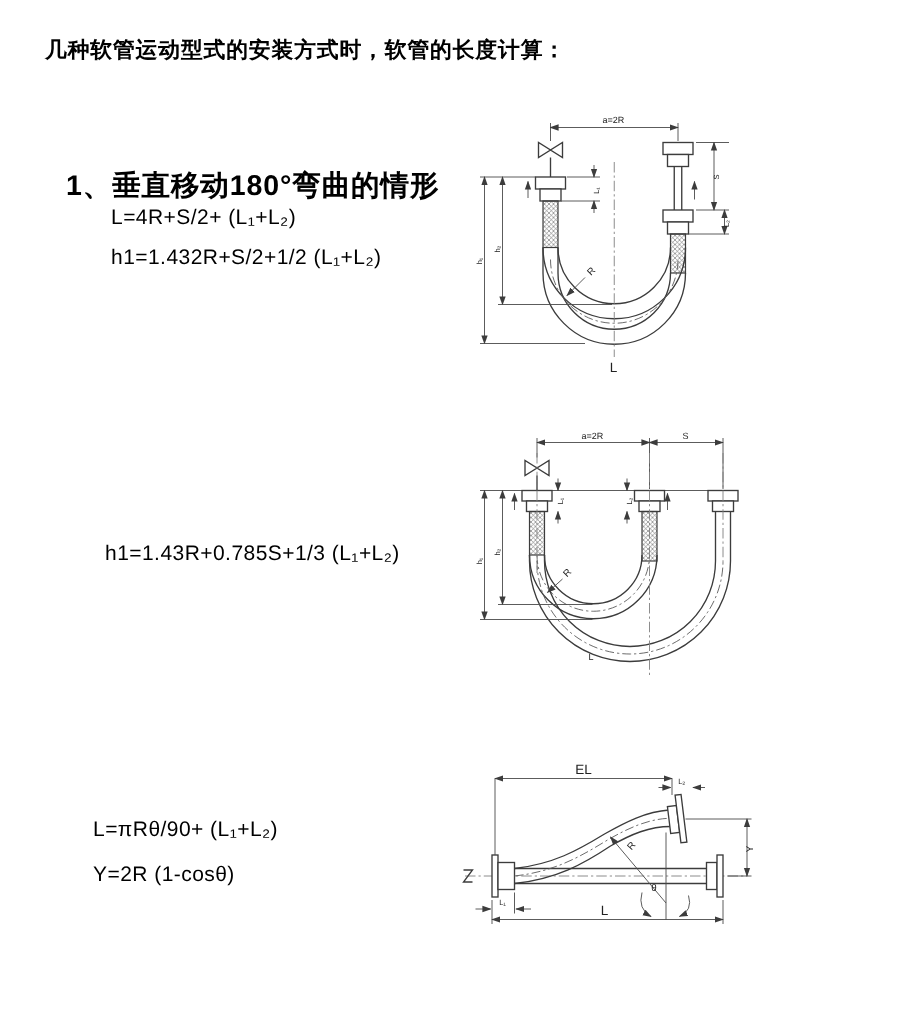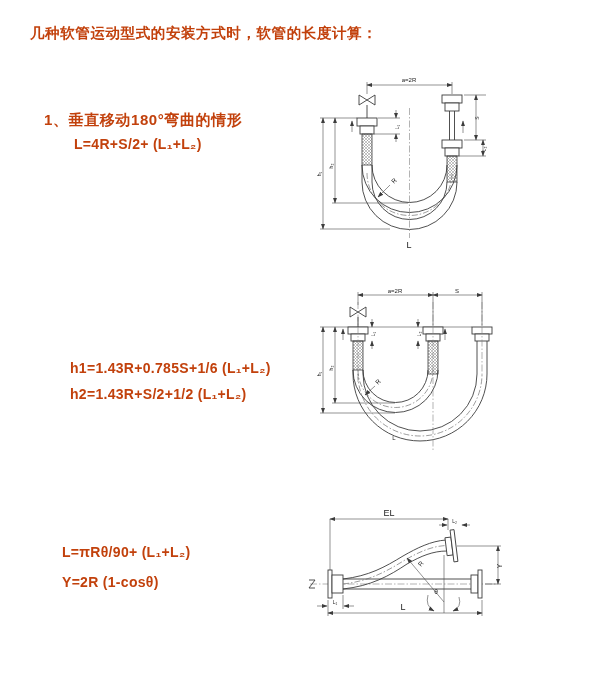--- a/index.html
+++ b/index.html
@@ -1,20 +1,20 @@
 <!DOCTYPE html>
 <html><head>
 <meta charset="utf-8">
 <style>
   html,body{margin:0;padding:0;background:#fff;}
   .page{position:relative;width:600px;height:675px;background:#ffffff;overflow:hidden;
-        font-family:"Liberation Sans","DejaVu Sans",sans-serif;color:#c2410c;}
+        font-family:"Liberation Sans","DejaVu Sans",sans-serif;color:#000000;}
   .title{position:absolute;left:30px;top:24px;font-size:14.5px;font-weight:bold;letter-spacing:.6px;}
-  .sec-heading{position:absolute;font-size:15px;font-weight:bold;letter-spacing:.6px;}
-  .formula{position:absolute;font-size:14px;font-weight:700;letter-spacing:.3px;}
+  .sec-heading{position:absolute;font-size:19px;font-weight:bold;letter-spacing:.6px;}
+  .formula{position:absolute;font-size:14px;font-weight:400;letter-spacing:.3px;}
   .diagram{position:absolute;}
   svg text{fill:#222;font-family:"Liberation Sans","DejaVu Sans",sans-serif;}
   .d-ln{stroke:#3c3c3c;stroke-width:.9;fill:none;}
   .d-fl{stroke:#3c3c3c;stroke-width:.9;fill:#fff;}
   .d-dim{stroke:#4a4a4a;stroke-width:.6;fill:none;}
   .d-cl{stroke:#808080;stroke-width:.6;fill:none;stroke-dasharray:7 2 1.5 2;}
   .d-dash{stroke:#5a5a5a;stroke-width:.6;fill:none;stroke-dasharray:6 2 1.5 2;}
   .dl{font-size:6px;}
   .dl-sm{font-size:5px;}
   .dl-md{font-size:6.5px;}
@@ -22,20 +22,21 @@
 </style>
 </head>
 <body>
 
 <div class="page">
 
   <div class="title">几种软管运动型式的安装方式时，软管的长度计算：</div>
 
   <div class="sec-heading" style="left:44px;top:111px">1、垂直移动180°弯曲的情形</div>
   <div class="formula" style="left:74px;top:136px">L=4R+S/2+ (L₁+L₂)</div>
+  <div class="formula" style="left:74px;top:163px">h1=1.432R+S/2+1/2 (L₁+L₂)</div>
 
   <svg class="diagram" style="left:312px;top:70px" width="278" height="186" viewBox="0 0 278 186">
     <defs>
       <marker id="d1a" viewBox="0 0 10 10" refX="9" refY="5" markerWidth="6" markerHeight="6" markerUnits="userSpaceOnUse" orient="auto-start-reverse">
         <path d="M0,1.5 L10,5 L0,8.5 Z" fill="#3c3c3c"></path>
       </marker>
       <pattern id="d1p" width="3" height="3" patternUnits="userSpaceOnUse">
         <path d="M0,3 L3,0 M0,0 L3,3" stroke="#6a6a6a" stroke-width="0.4"></path>
       </pattern>
     </defs>
@@ -94,22 +95,21 @@
     <line class="d-dim" x1="171" y1="70" x2="171" y2="86" marker-start="url(#d1a)" marker-end="url(#d1a)"></line>
     <text class="dl-sm" x="167" y="48" text-anchor="middle" transform="rotate(-90 167 48)">S</text>
     <text class="dl-sm" x="174" y="79" text-anchor="middle" transform="rotate(-90 174 79)">L₂</text>
 
     <line class="d-dim" x1="78" y1="115" x2="66" y2="127" marker-end="url(#d1a)"></line>
     <text class="dl-md" x="82" y="114" transform="rotate(-45 82 114)">R</text>
 
     <text class="dl-lg" x="97" y="178" text-anchor="middle">L</text>
   </svg>
 
-  <div class="formula" style="left:70px;top:360px">h1=1.43R+0.785S+1/6 (L₁+L₂)</div>
-  <div class="formula" style="left:70px;top:386px">h2=1.43R+S/2+1/2 (L₁+L₂)</div>
+  <div class="formula" style="left:70px;top:360px">h1=1.43R+0.785S+1/3 (L₁+L₂)</div>
 
   <svg class="diagram" style="left:312px;top:282px" width="285" height="175" viewBox="0 0 285 175">
     <defs>
       <marker id="d2a" viewBox="0 0 10 10" refX="9" refY="5" markerWidth="6" markerHeight="6" markerUnits="userSpaceOnUse" orient="auto-start-reverse">
         <path d="M0,1.5 L10,5 L0,8.5 Z" fill="#3c3c3c"></path>
       </marker>
       <pattern id="d2p" width="3" height="3" patternUnits="userSpaceOnUse">
         <path d="M0,3 L3,0 M0,0 L3,3" stroke="#6a6a6a" stroke-width="0.4"></path>
       </pattern>
     </defs>

